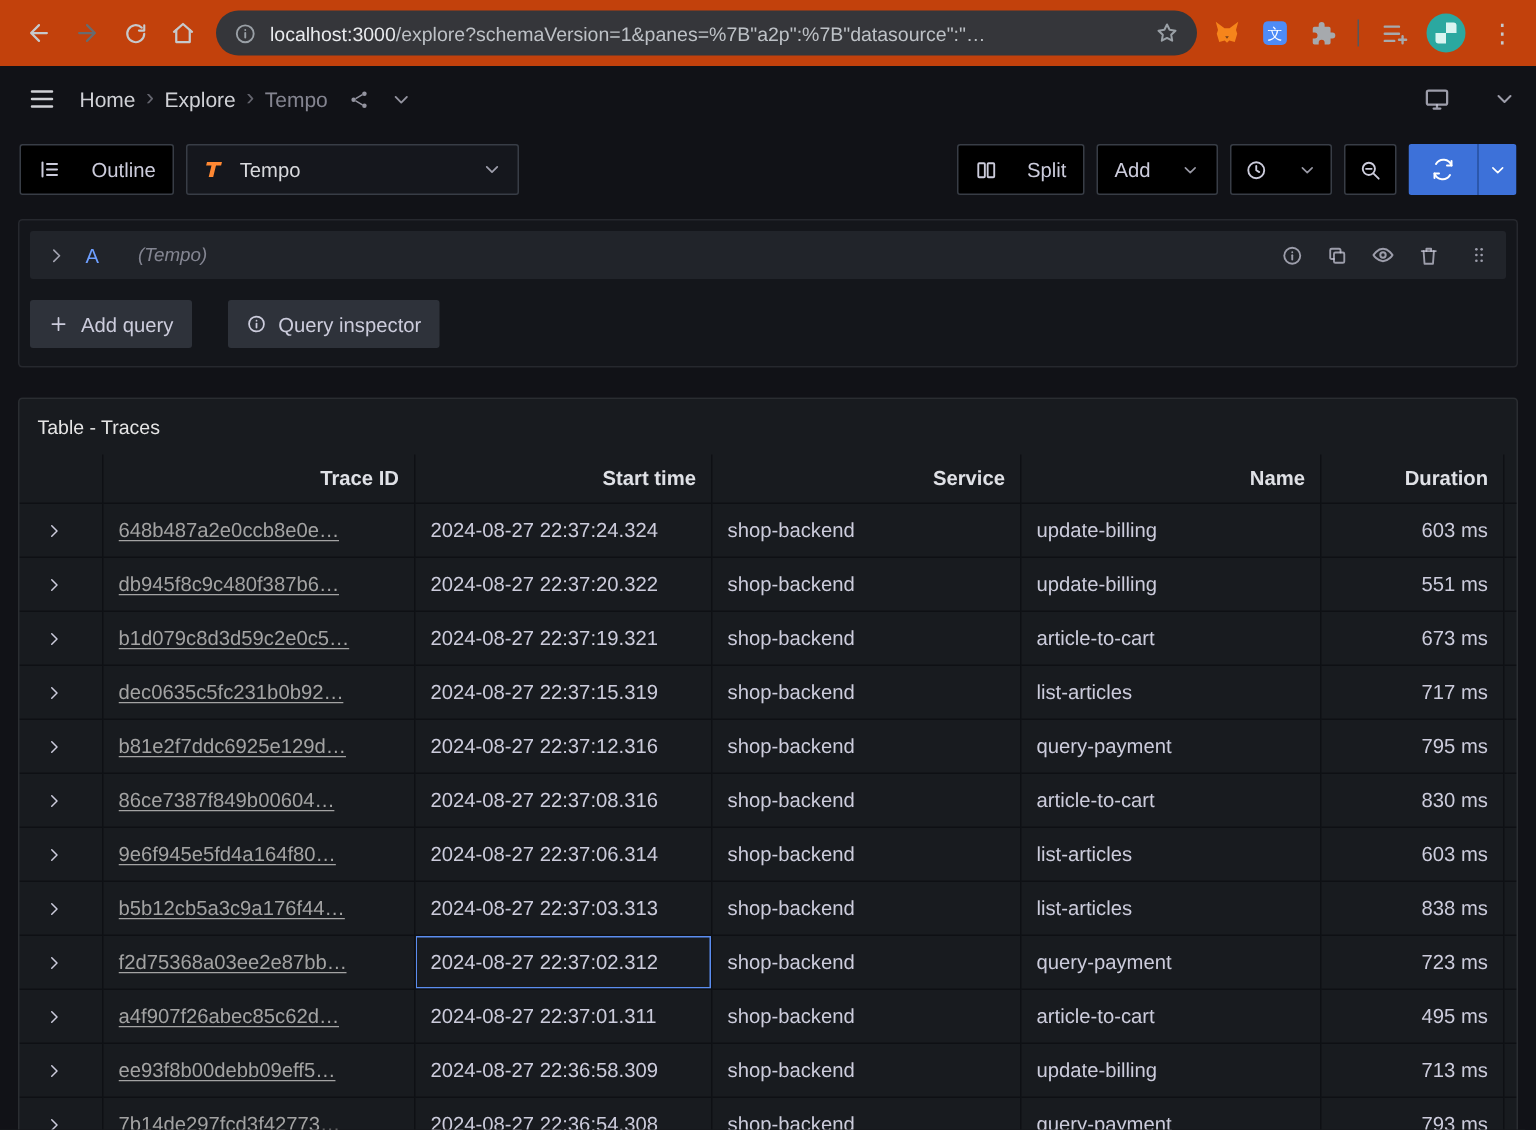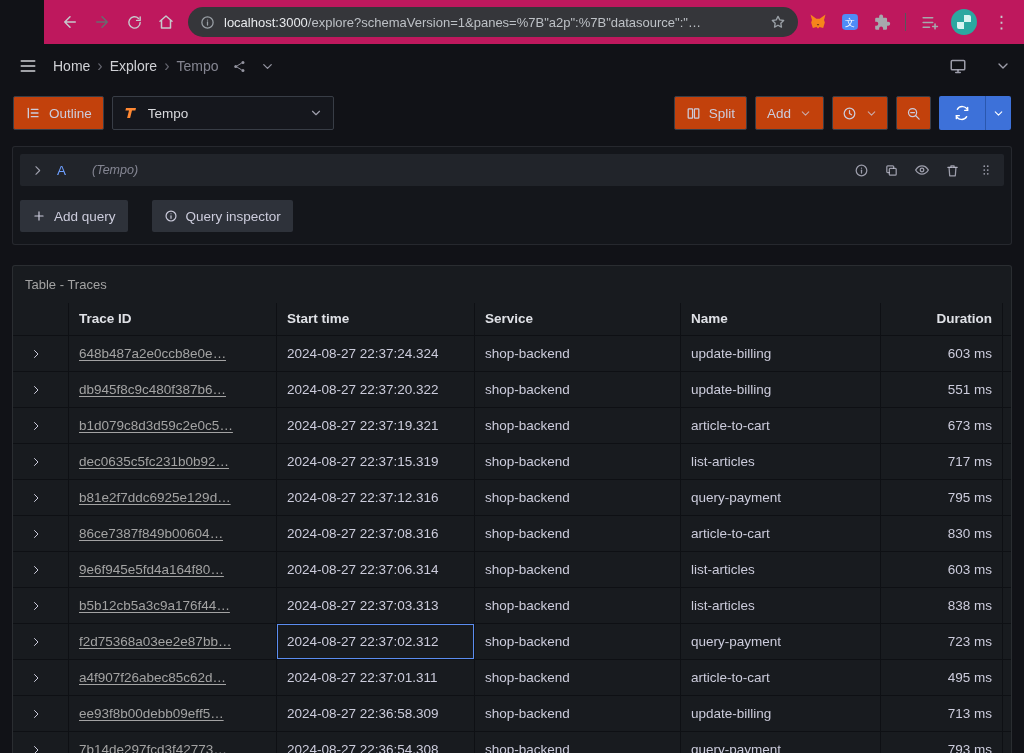--- a/index.html
+++ b/index.html
@@ -1,21 +1,21 @@
 <!DOCTYPE html>
 <html><head>
 <meta charset="utf-8">
 <style>
   * { margin:0; padding:0; box-sizing:border-box; }
   html, body { width:1024px; height:753px; overflow:hidden; }
   body { background:#111217; font-family:"Liberation Sans", sans-serif; }
   button { font-family:inherit; cursor:pointer; }
 
   
-  .chrome { height:44px; background:#be185d; display:flex; align-items:center; padding:0 10px;margin-left:44px; }
+  .chrome { height:44px; background:#c2410c; display:flex; align-items:center; padding:0 10px; }
   .chrome-btn { width:32px; height:32px; border-radius:50%; display:flex; align-items:center; justify-content:center; color:#c6c9cc; flex:0 0 auto; }
   .chrome-btn.disabled { color:#686b6f; }
   .omnibox { flex:1 1 auto; min-width:0; height:30px; margin:0 10px 0 6px; background:#35363a; border-radius:15px; display:flex; align-items:center; padding:0 12px; gap:9px; }
   .omnibox-icon { color:#9aa0a6; display:flex; }
   .url { flex:1 1 auto; min-width:0; font-size:13px; color:#bdc1c6; white-space:nowrap; overflow:hidden; }
   .url .domain { color:#e8eaed; }
   .ext { display:flex; align-items:center; gap:12px; }
   .vsep { width:1px; height:18px; background:#55585c; margin:0 2px; }
   .avatar { width:26px; height:26px; border-radius:50%; background:#2ba8a0; position:relative; overflow:hidden; flex:0 0 auto; }
   .avatar::after { content:""; position:absolute; inset:6px; background:conic-gradient(#d9f4f1 25%, #2ba8a0 0 50%, #d9f4f1 0 75%, #2ba8a0 0); border-radius:2px; }
@@ -26,22 +26,22 @@
   .burger { width:30px; height:30px; display:flex; align-items:center; justify-content:center; color:#d0d1d6; }
   .crumbs { display:flex; align-items:center; gap:7px; }
   .crumb { font-size:14px; color:#d0d1d6; }
   .crumb.current { color:rgba(204,204,220,0.62); }
   .crumb-sep { color:rgba(204,204,220,0.45); font-size:16px; line-height:1; }
   .crumb-icon { color:rgba(204,204,220,0.7); display:flex; margin-left:6px; }
   .gnav-right { margin-left:auto; display:flex; align-items:center; gap:28px; color:rgba(204,204,220,0.75); }
 
   
   .toolbar { display:flex; align-items:center; gap:8px; padding:8px 13px 0; }
-  .tbtn { height:34px; display:inline-flex; align-items:center; gap:8px; padding:0 11px;
-          background:#c2410c; border:1px solid #383d46; border-radius:2px;
+  .tbtn { height:34px; display:inline-flex; align-items:center; gap:20px; padding:0 11px;
+          background:#000000; border:1px solid #383d46; border-radius:2px;
           color:#ccccdc; font-size:13.5px; font-weight:500; }
   .tbtn .caret { display:flex; color:rgba(204,204,220,0.75); }
   .tbtn-icononly { padding:0 9px; }
   .ds-picker { width:222px; height:34px; display:flex; align-items:center; gap:9px; padding:0 10px;
                background:#15171d; border:1px solid #383d46; border-radius:2px;
                color:#d8d9dd; font-size:13.5px; font-weight:500; }
   .ds-caret { margin-left:auto; display:flex; color:rgba(204,204,220,0.75); }
   .toolbar-right { margin-left:auto; display:flex; align-items:flex-end; gap:8px; }
   .run-btn { display:flex; height:34px; border-radius:2px; overflow:hidden; }
   .run-main { width:46px; background:#3d71d9; color:#fff; display:flex; align-items:center; justify-content:center; }
@@ -56,24 +56,24 @@
   .q-icons { margin-left:auto; display:flex; align-items:center; gap:15px; color:rgba(204,204,220,0.72); }
   .q-icons > span { display:flex; }
   .q-grip { margin-left:4px; }
   .query-actions { display:flex; gap:24px; margin:14px 0 5px 0; }
   .gbtn { height:32px; display:inline-flex; align-items:center; gap:8px; padding:0 12px;
           background:#2e323a; border:none; border-radius:2px; color:#ccccdc; font-size:13.5px; font-weight:500; }
   .gbtn .gicon { display:flex; color:#ccccdc; }
 
   
   .table-panel { margin:20px 12px 0; height:494px; background:#181b1f; border:1px solid rgba(204,204,220,0.1); border-radius:3px; overflow:hidden; }
-  .panel-title { padding:11px 12px 11px; font-size:13px; font-weight:500; color:#a3a3a3; }
+  .panel-title { padding:11px 12px 11px; font-size:13px; font-weight:500; color:#e5e5e5; }
   .grid-head, .grid-row { display:grid; grid-template-columns:56px 208px 198px 206px 200px 122px 1fr; }
   .th { padding:8px 10px 9px; font-size:13.5px; font-weight:600; color:#dfe1e6;
-        border-right:1px solid #0e1014; border-bottom:1px solid #0e1014; white-space:nowrap; overflow:hidden; }
+        border-right:1px solid #0e1014; border-bottom:1px solid #0e1014; white-space:nowrap; overflow:hidden;text-align:right; }
   .th.gutter { border-right:none; }
   .th.right { text-align:right; }
   .td { height:36px; display:flex; align-items:center; padding:0 10px; font-size:13.5px; color:#ccccdc;
         border-right:1px solid #0e1014; border-bottom:1px solid #0e1014; white-space:nowrap; overflow:hidden; }
   .td.right { justify-content:flex-end; }
   .td.gutter { border-right:none; padding:0; }
   .td.expander { padding-left:17px; color:#ccccdc; }
   .td.focused { box-shadow:inset 0 0 0 1px #5b8df0; }
   .trace-link { color:#a3a3a3; text-decoration:underline; text-underline-offset:2px; overflow:hidden; cursor:pointer; }
 

